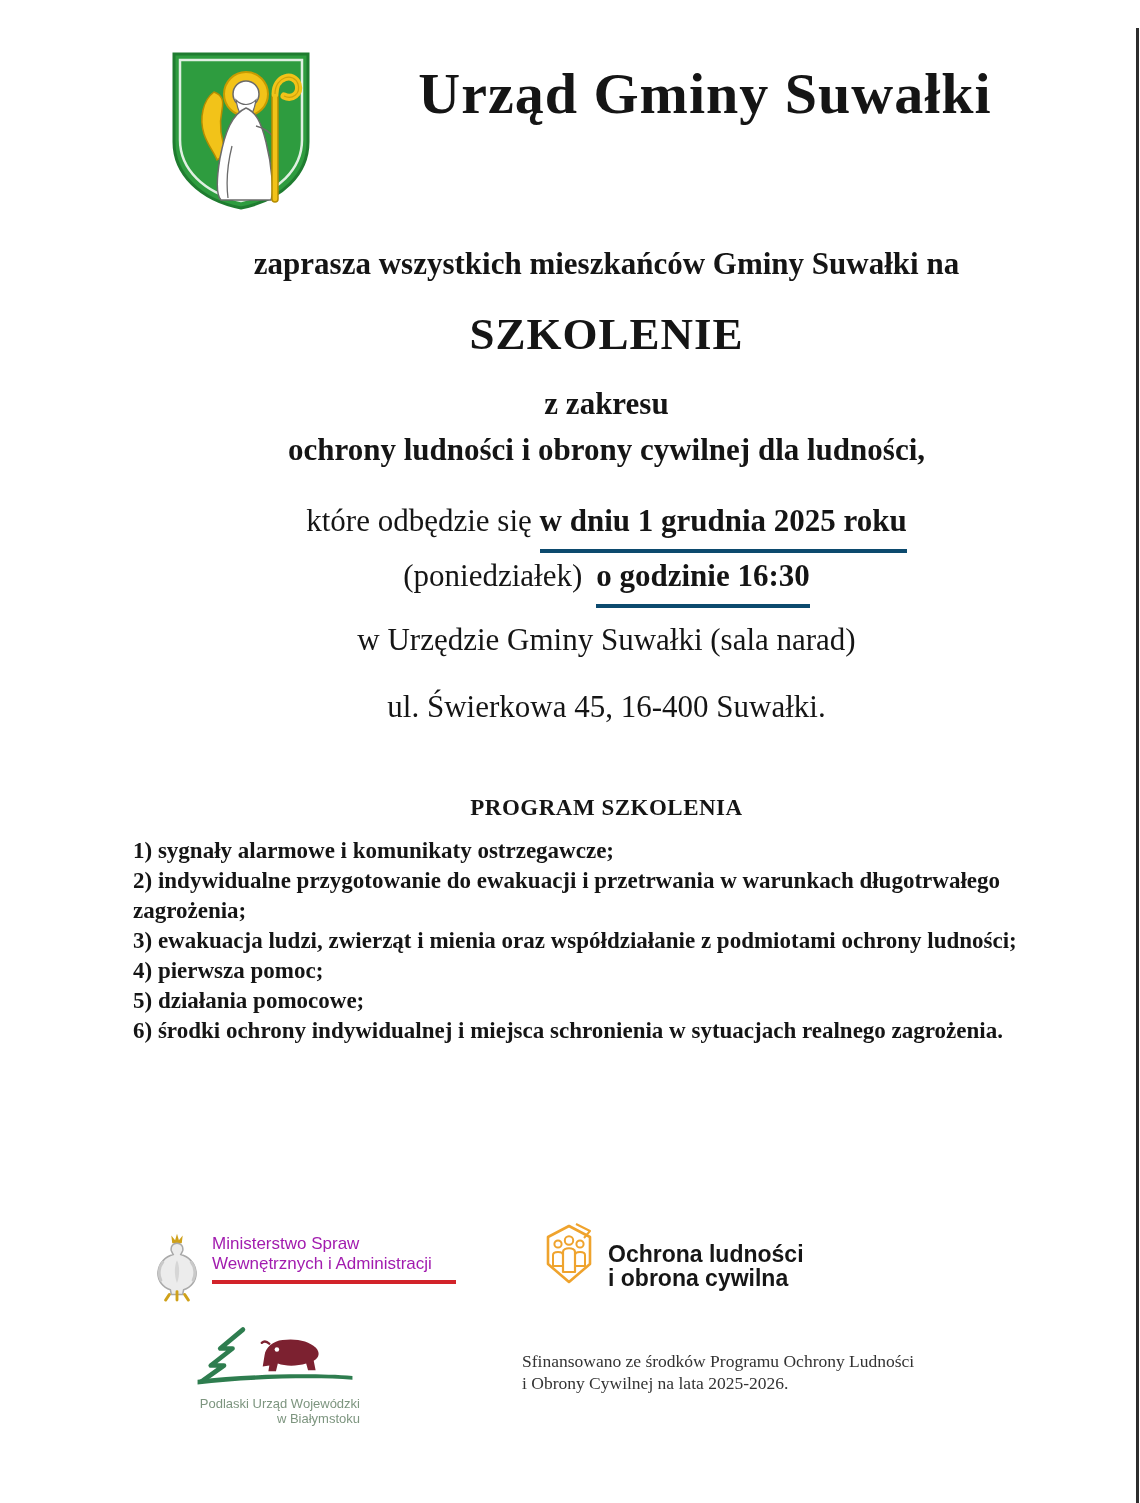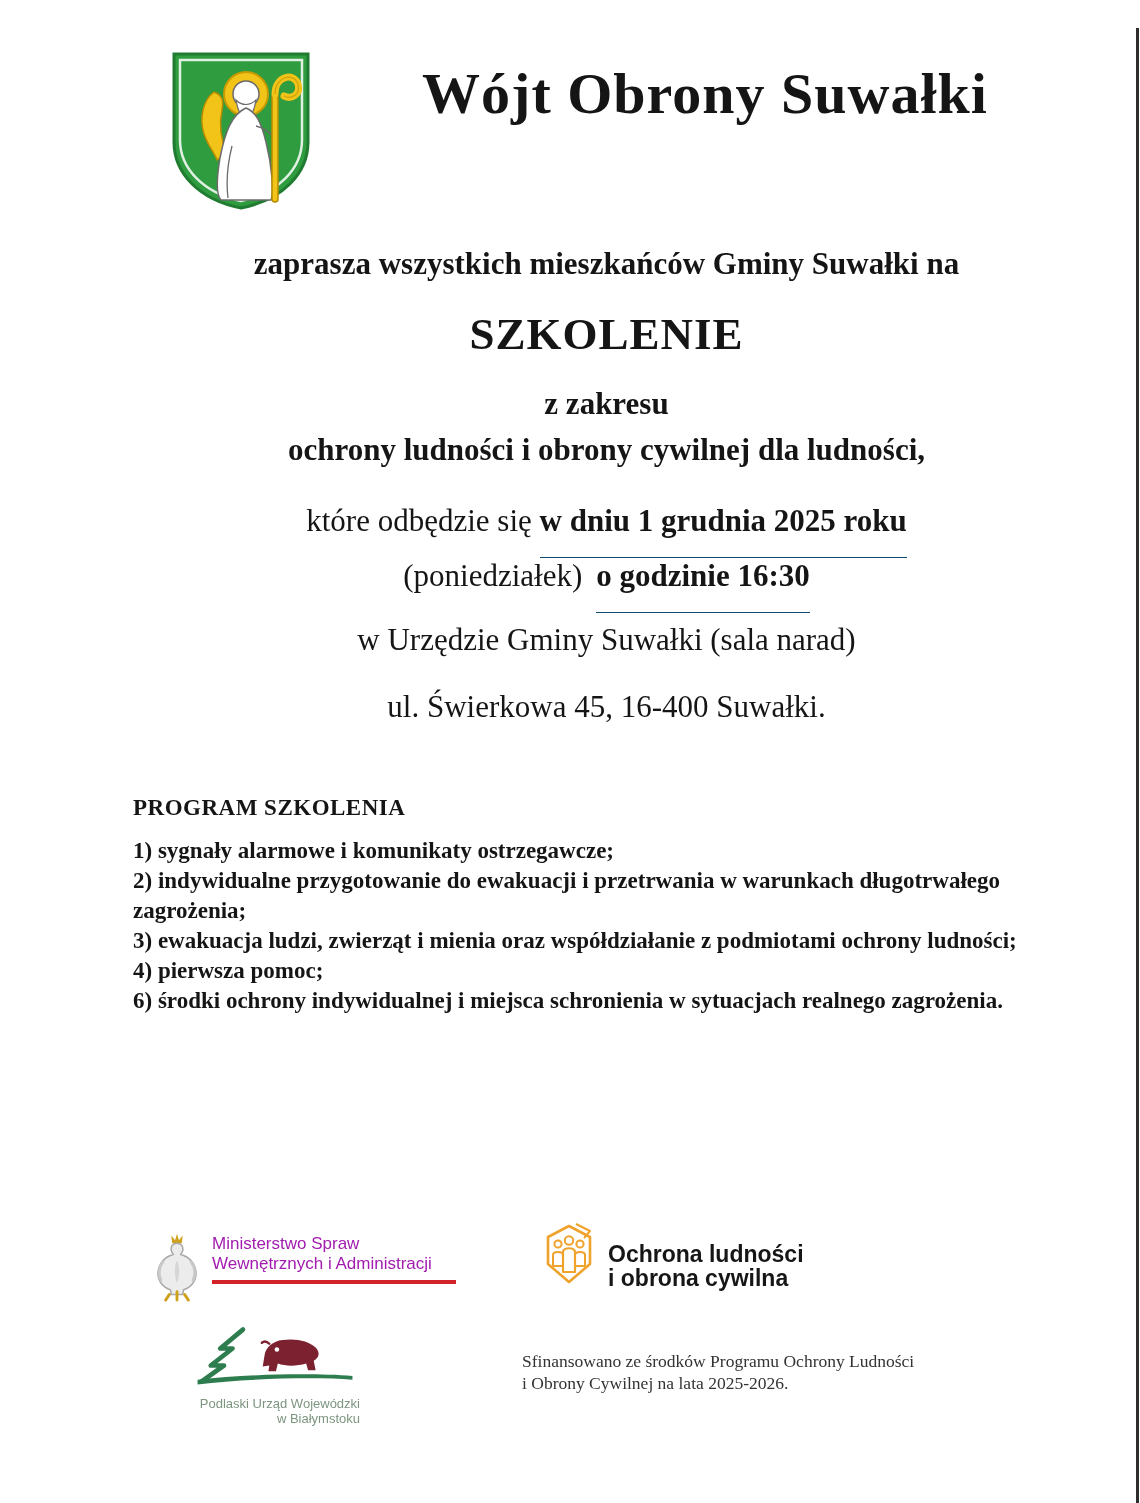--- a/index.html
+++ b/index.html
@@ -16,33 +16,33 @@
 
   
   .crest{position:absolute;left:170px;top:50px;width:142px;height:162px;}
   .page-title{
     position:absolute;left:320px;top:60px;width:770px;
     text-align:center;font-size:58px;font-weight:bold;letter-spacing:1px;white-space:nowrap;
   }
 
   
   .cline{position:absolute;left:133px;width:947px;text-align:center;font-size:31px;white-space:nowrap;}
-  .u{font-weight:bold;border-bottom:1px solid #0c4a6e;padding-bottom:19px;}
+  .u{font-weight:bold;border-bottom:4px solid #0c4a6e;padding-bottom:11px;}
   .intro{top:246px;font-weight:bold;}
   .event{top:308px;font-size:45px;font-weight:bold;letter-spacing:1px;}
   .scopepre{top:386px;font-weight:bold;}
   .scope{top:432px;font-weight:bold;}
   .dateline{top:503px;}
   .timeline{top:558px;}
   .venue{top:622px;}
   .address{top:689px;}
   .gap{display:inline-block;width:14px;}
 
   
-  .program-heading{position:absolute;left:133px;top:795px;width:947px;font-size:23px;font-weight:bold;letter-spacing:.5px;}
+  .program-heading{position:absolute;left:133px;top:795px;width:947px;text-align:center;font-size:23px;font-weight:bold;letter-spacing:.5px;}
   .program-list{position:absolute;left:133px;top:836px;width:945px;font-size:23px;font-weight:bold;line-height:30px;}
 
   
   .mswia{position:absolute;left:150px;top:1226px;}
   .mswia .eagle{position:absolute;left:0;top:2px;}
   .mswia .txt{position:absolute;left:62px;top:8px;font-family:"Liberation Sans",sans-serif;font-size:17px;line-height:20px;color:#a21caf;white-space:nowrap;}
   .mswia .redline{position:absolute;left:62px;top:54px;width:244px;height:4px;background:#d2232a;}
 
   .ochrona{position:absolute;left:540px;top:1222px;}
   .ochrona .icon{position:absolute;left:0;top:0;}
@@ -68,40 +68,41 @@
       <circle cx="76" cy="44" r="13" fill="#ffffff" stroke="#6b6b6b" stroke-width="1.5"></circle>
       <path d="M66,50 C68,62 72,68 76,70 C80,68 84,62 86,50 C80,56 72,56 66,50 Z" fill="#ffffff" stroke="#6b6b6b" stroke-width="1.2"></path>
       <path d="M76,58 C62,64 55,82 50,108 C46,132 47,146 51,150 L101,150 C104,142 102,116 96,92 C91,72 86,62 76,58 Z" fill="#ffffff" stroke="#6b6b6b" stroke-width="1.5"></path>
       <path d="M86,76 C94,78 100,82 104,88 M62,96 C58,112 56,132 58,148" fill="none" stroke="#6b6b6b" stroke-width="1.3"></path>
       <rect x="102" y="44" width="6" height="108" rx="3" fill="#f2c319" stroke="#b68d00" stroke-width="1.5"></rect>
       <path d="M105,44 C105,26 124,22 128,34 C131,44 122,50 114,46" fill="none" stroke="#f2c319" stroke-width="7" stroke-linecap="round"></path>
       <path d="M105,44 C105,26 124,22 128,34 C131,44 122,50 114,46" fill="none" stroke="#b68d00" stroke-width="1.2" opacity="0.6"></path>
     </svg>
   </div>
 
-  <div class="page-title">Wójt Obrony Suwałki</div>
+  <div class="page-title">Urząd Gminy Suwałki</div>
 
   <div class="cline intro">zaprasza wszystkich mieszkańców Gminy Suwałki na</div>
   <div class="cline event">SZKOLENIE</div>
   <div class="cline scope">ochrony ludności i obrony cywilnej dla ludności,</div>
   <div class="cline scopepre">z zakresu</div>
 
   <div class="cline dateline"><span>które odbędzie się </span><span class="u">w dniu 1 grudnia 2025 roku</span></div>
 
   <div class="cline timeline"><span>(poniedziałek)</span><span class="gap"></span><span class="u">o godzinie 16:30</span></div>
 
   <div class="cline venue">w Urzędzie Gminy Suwałki (sala narad)</div>
   <div class="cline address">ul. Świerkowa 45, 16-400 Suwałki.</div>
 
   <div class="program-heading">PROGRAM SZKOLENIA</div>
   <div class="program-list">
     <div>1) sygnały alarmowe i komunikaty ostrzegawcze;</div>
     <div>2) indywidualne przygotowanie do ewakuacji i przetrwania w warunkach długotrwałego zagrożenia;</div>
     <div>3) ewakuacja ludzi, zwierząt i mienia oraz współdziałanie z podmiotami ochrony ludności;</div>
     <div>4) pierwsza pomoc;</div>
+    <div>5) działania pomocowe;</div>
     <div>6) środki ochrony indywidualnej i miejsca schronienia w sytuacjach realnego zagrożenia.</div>
   </div>
 
   <div class="mswia">
     <div class="eagle">
       <svg viewBox="0 0 54 78" width="54" height="74">
         <path d="M21,8 L25,13 L27,6 L29,13 L33,8 L32,16 H22 Z" fill="#cfa11a"></path>
         <path d="M27,16 C31,16 34,19 33,24 L31,28 C39,30 46,37 47,46 C48,56 41,63 34,65 L33,70 H21 L20,65 C13,63 6,56 7,46 C8,37 15,30 23,28 L21,24 C20,19 23,16 27,16 Z" fill="#ececec" stroke="#a9a9a9" stroke-width="1.6"></path>
         <path d="M12,36 C8,41 7,49 10,55 M42,36 C46,41 47,49 44,55" fill="none" stroke="#c9c9c9" stroke-width="3" stroke-linecap="round"></path>
         <path d="M27,34 C24,40 24,50 27,58 C30,50 30,40 27,34 Z" fill="#d6d6d6"></path>

